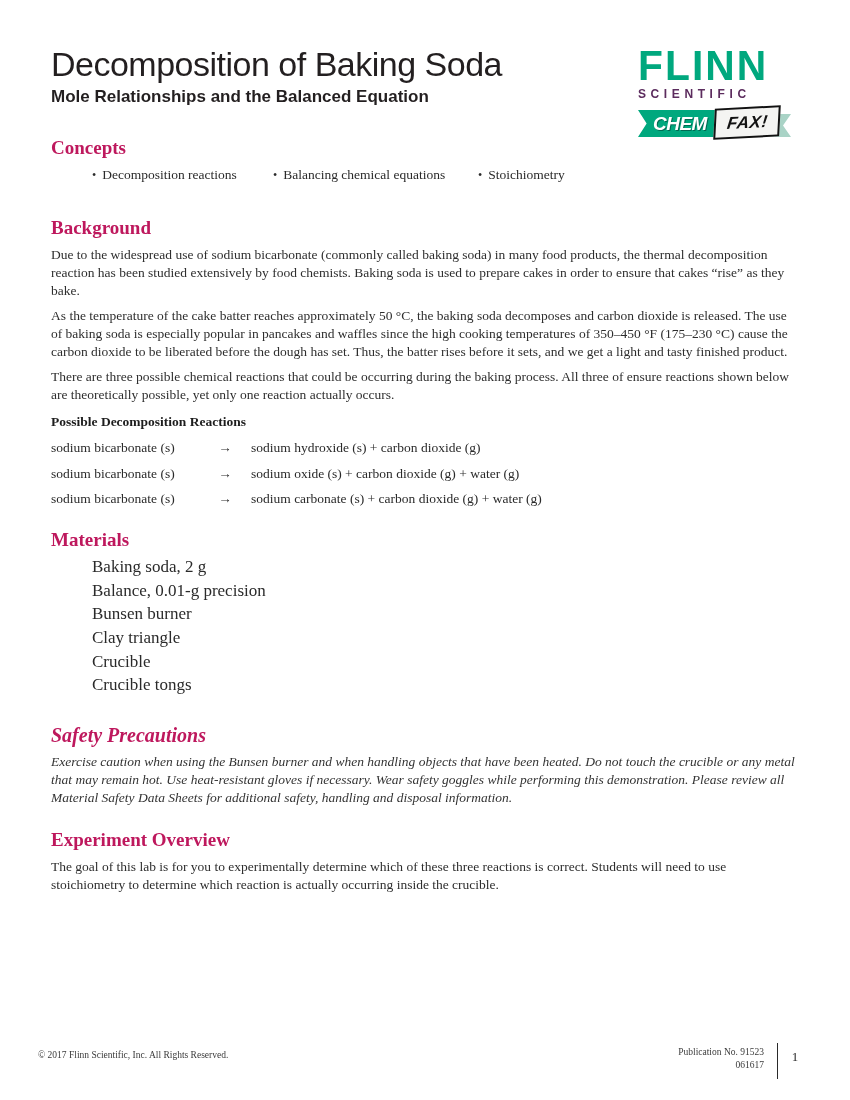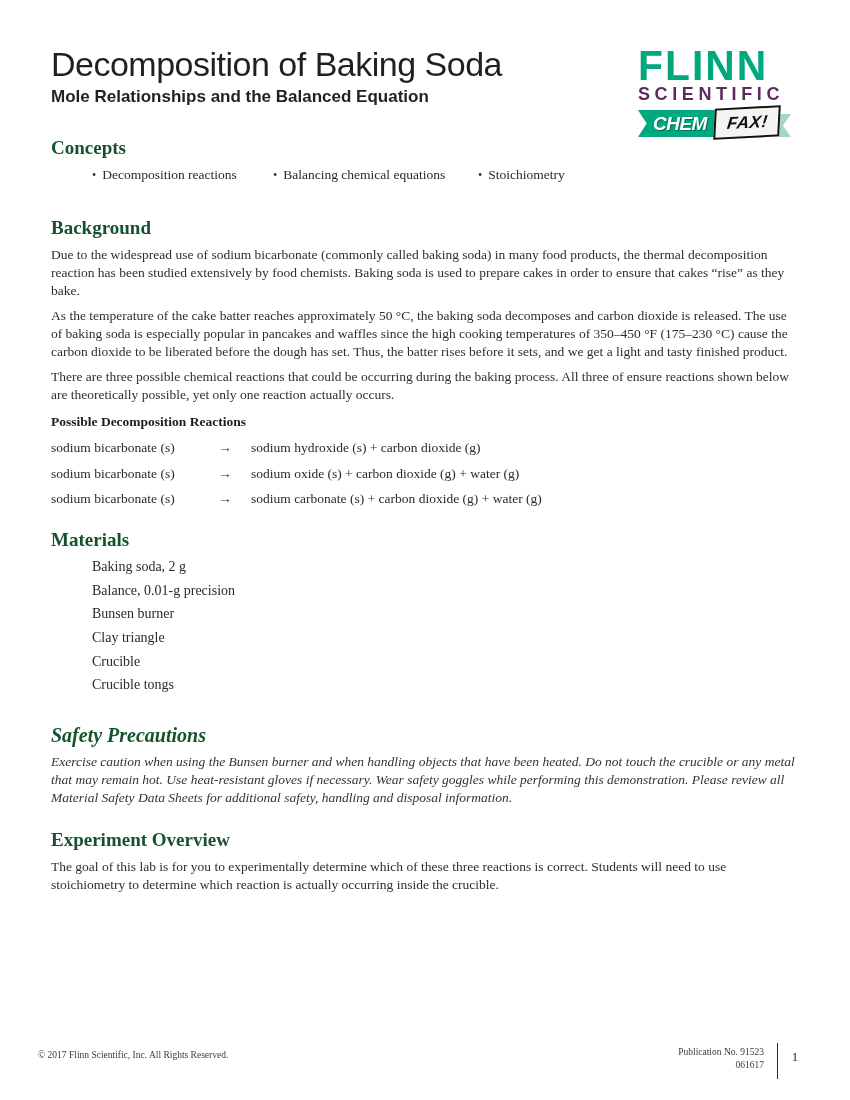--- a/index.html
+++ b/index.html
@@ -25,21 +25,21 @@
   }
   
   .logo{position:absolute;top:44px;right:52px;width:160px;}
   .logo-flinn{
     font-family:"Liberation Sans", sans-serif;font-weight:700;
     font-size:40px;line-height:40px;letter-spacing:2px;
     color:#00A87E;transform:scale(1.02,1.05);transform-origin:left top;
   }
   .logo-scientific{
     margin-top:2px;font-family:"Liberation Sans", sans-serif;font-weight:700;
-    font-size:18px;letter-spacing:4.6px;color:#5C2C5E;line-height:16px;
+    font-size:12px;letter-spacing:4.6px;color:#5C2C5E;line-height:16px;
   }
   .chemfax{position:relative;width:155px;height:34px;margin-top:4px;}
   .ribbon-tail{
     position:absolute;right:2px;top:8px;width:50px;height:23px;
     background:#a9d3c6;
     clip-path:polygon(0 0,100% 0,84% 50%,100% 100%,0 100%);
   }
   .ribbon{
     position:absolute;left:0;top:4px;width:96px;height:27px;
     background:#00A87E;
@@ -57,21 +57,21 @@
     transform:rotate(-3deg) skewX(-6deg);
     display:flex;align-items:center;justify-content:center;
   }
   .fax-text{
     font-family:"Liberation Sans", sans-serif;font-weight:700;font-style:italic;
     font-size:17px;color:#121212;letter-spacing:0.5px;transform:skewX(-4deg);
   }
   
   .content{padding:0 50px 0 51px;}
   .section-h{
-    margin:0;font-size:19px;line-height:22px;font-weight:700;color:#14532d;
+    margin:0;font-size:19px;line-height:22px;font-weight:700;color:#be185d;
   }
   .h-concepts{margin-top:30px;}
   .h-background{margin-top:34px;}
   .h-materials{margin-top:22px;}
   .h-safety{margin-top:22px;font-style:italic;font-size:20px;}
   .h-overview{margin-top:22px;}
   .body-text{
     margin:7px 0 0 0;font-size:13.5px;line-height:18px;color:#2e2e2e;
     max-width:752px;
   }
@@ -85,21 +85,21 @@
   
   .reactions-heading{
     margin:9px 0 0 0;font-size:13.5px;line-height:18px;font-weight:700;color:#1d1d1d;
   }
   .reaction-table{margin-top:8px;font-size:13.5px;}
   .reaction-row{display:grid;grid-template-columns:148px 52px auto;margin-bottom:8.5px;line-height:17px;}
   .reaction-arrow{text-align:center;}
   
   .materials-grid{
     display:grid;grid-template-columns:358px auto;
-    margin:9px 0 0 41px;font-size:14px;gap:48px;
+    margin:9px 0 0 41px;font-size:17px;gap:48px;
   }
   .material-item{line-height:14px;margin-bottom:9.7px;}
   
   .safety-text{font-style:italic;color:#333;}
   
   .footer{
     position:absolute;left:38px;right:38px;top:1043px;
     display:flex;justify-content:space-between;align-items:flex-start;
   }
   .copyright{font-size:9.5px;line-height:12px;color:#3a3a3a;padding-top:6px;}

